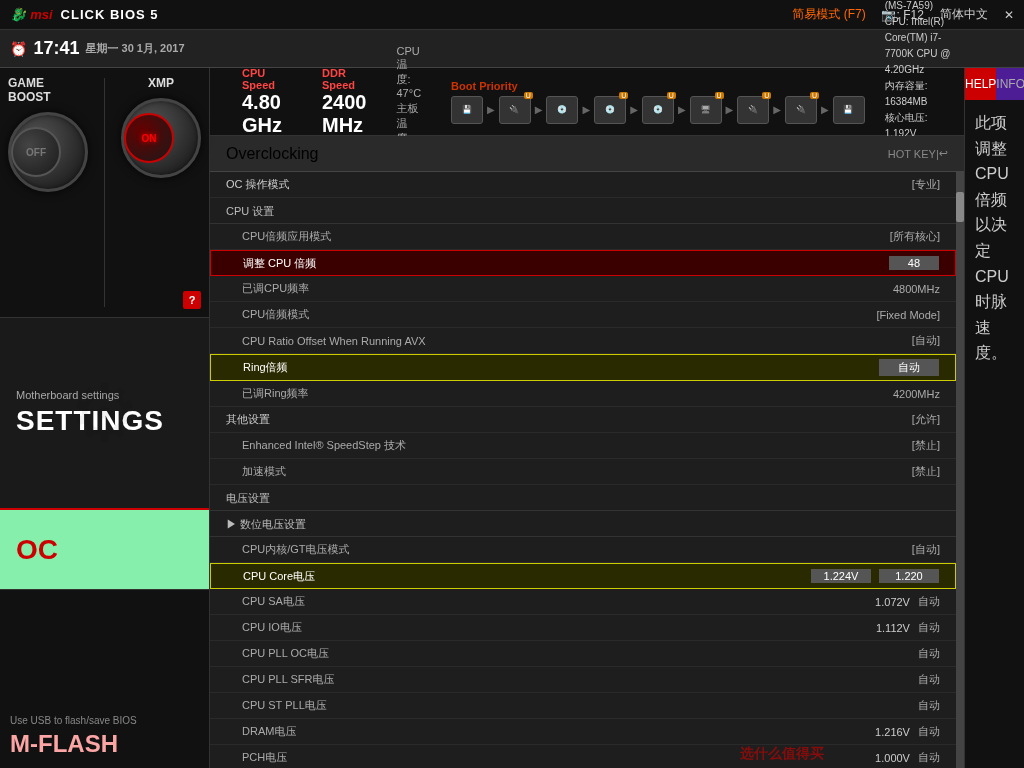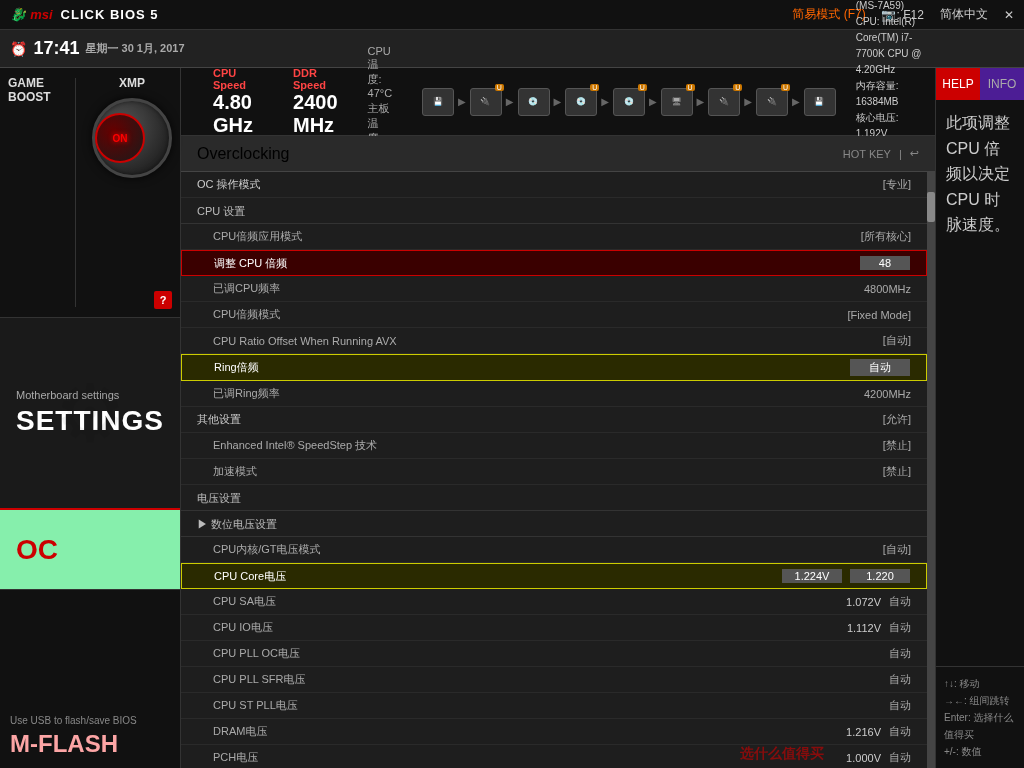--- a/index.html
+++ b/index.html
@@ -344,21 +344,20 @@
       align-items: center;
       justify-content: space-between;
       padding: 0 16px;
       border-bottom: 1px solid #444;
     }
     .oc-hotkey {
       color: #888;
       font-size: 11px;
       display: flex;
       align-items: center;
-      gap: 8px;
     }
 
     
     .settings-table {
       flex: 1;
       overflow-y: auto;
       background: #1e1e1e;
       scrollbar-width: thin;
       scrollbar-color: #555 #222;
     }
@@ -516,20 +515,25 @@
   </div>
 </div>
 
 <div class="main-area">
 
   <div class="left-sidebar">
 
     <div class="boost-area">
       <div class="boost-section">
         <div class="boost-label">GAME BOOST</div>
+        <div class="knob">
+          <div class="knob-inner off">
+            <span>OFF</span>
+          </div>
+        </div>
       </div>
       <div class="divider-v"></div>
       <div class="boost-section">
         <div class="boost-label">XMP</div>
         <div class="knob">
           <div class="knob-inner on">
             <span>ON</span>
           </div>
         </div>
       </div>
@@ -567,20 +571,21 @@
         <div>
           <span>CPU温度:</span>
           <span>47°C</span>
         </div>
         <div>
           <span>主板温度:</span>
           <span>32°C</span>
         </div>
       </div>
       <div style="margin-left:10px;">
+        <div class="boot-label">Boot Priority</div>
         <div class="boot-devices">
           <div class="boot-device">💾</div>
           <div class="boot-arrow">▶</div>
           <div class="boot-device">🔌<span class="usb-badge">U</span></div>
           <div class="boot-arrow">▶</div>
           <div class="boot-device">💿</div>
           <div class="boot-arrow">▶</div>
           <div class="boot-device">💿<span class="usb-badge">U</span></div>
           <div class="boot-arrow">▶</div>
           <div class="boot-device">💿<span class="usb-badge">U</span></div>
@@ -754,23 +759,17 @@
   </div>
 
   <div class="right-panel">
     <div class="right-panel-tabs">
       <div class="right-tab active">HELP</div>
       <div class="right-tab inactive">INFO</div>
     </div>
     <div class="help-content">
       <div>此项调整 CPU 倍频以决定 CPU 时脉速度。</div>
     </div>
-    <div class="right-panel-bottom" id="nav-hints-container">
-    <div>↑↓: 移动</div>
-        <div>→←: 组间跳转</div>
-        <div>Enter: 选择什么值得买</div>
-        <div>+/-: 数值</div>
-      </div>
   </div>
 
 </div>
 
 <div class="bottom-watermark">选什么值得买</div>
 
 </body></html>

